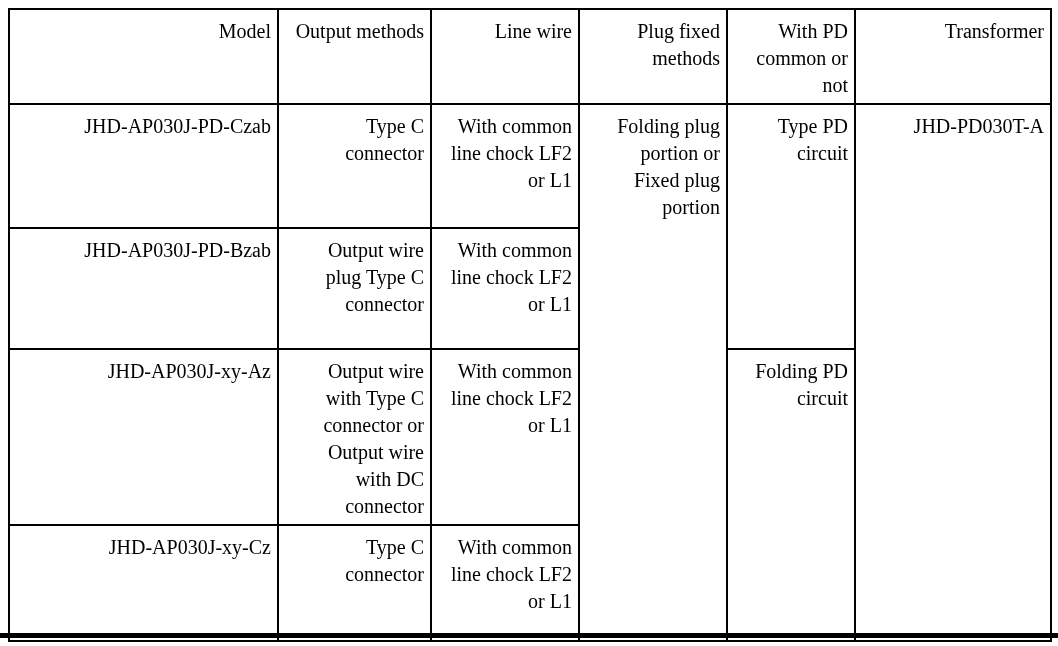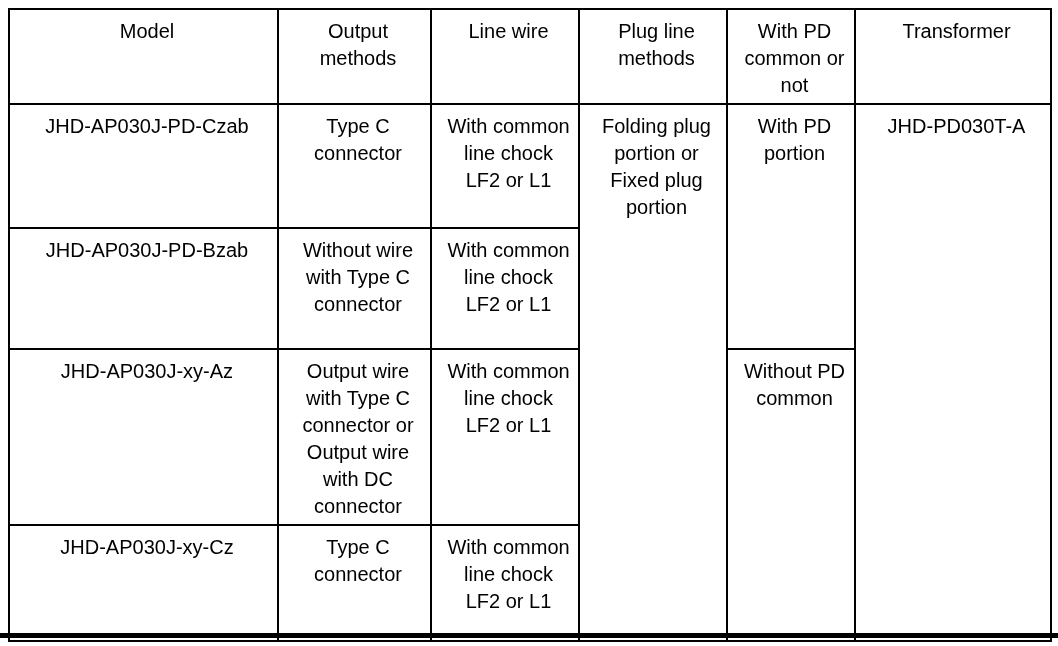--- a/index.html
+++ b/index.html
@@ -20,28 +20,29 @@
     left: 8px;
     top: 8px;
     width: 1042px;
     border-collapse: collapse;
     table-layout: fixed;
   }
   .spec-table th,
   .spec-table td {
     border: 2px solid #000000;
     vertical-align: top;
-    text-align: center;
+    text-align: right;
     font-size: 20px;
     font-weight: 400;
     line-height: 27px;
     padding: 8px 6px 4px 13px;
     box-sizing: border-box;
     overflow: hidden;
     word-spacing: normal;
+    font-family: Liberation Serif, serif;
   }
   
   .c1 { padding-left: 14px; padding-right: 6px; }
   .c2 { padding-right: 17px; border-radius: 16px; }
   .c3 { padding-right: 30px; }
   .c4 { padding-right: 15px; }
   .c5 { padding-right: 20px; }
   .c6 { padding-left: 12px; padding-right: 6px; }
 
   tr.row-header { height: 90px; }
@@ -70,45 +71,45 @@
     <col style="width:148px">
     <col style="width:128px">
     <col style="width:196px">
   </colgroup>
 
   <tbody>
       <tr class="row-header">
     <th class="c1">Model</th>
     <th class="c2">Output methods</th>
     <th class="c3">Line wire</th>
-    <th class="c4">Plug line methods</th>
+    <th class="c4">Plug fixed methods</th>
     <th class="c5">With PD common or not</th>
     <th class="c6">Transformer</th>
   </tr>
 
   <tr class="row-1">
     <td class="c1">JHD-AP030J-PD-Czab</td>
     <td class="c2">Type C connector</td>
     <td class="c3">With common line chock LF2 or L1</td>
     <td class="c4" rowspan="4">Folding plug portion or Fixed plug portion</td>
-    <td class="c5" rowspan="2">With PD portion</td>
+    <td class="c5" rowspan="2">Type PD circuit</td>
     <td class="c6" rowspan="4">JHD-PD030T-A</td>
   </tr>
 
   <tr class="row-2">
     <td class="c1">JHD-AP030J-PD-Bzab</td>
-    <td class="c2">Without wire with Type C connector</td>
+    <td class="c2">Output wire plug Type C connector</td>
     <td class="c3">With common line chock LF2 or L1</td>
   </tr>
 
   <tr class="row-3">
     <td class="c1">JHD-AP030J-xy-Az</td>
     <td class="c2">Output wire with Type C connector or Output wire with DC connector</td>
     <td class="c3">With common line chock LF2 or L1</td>
-    <td class="c5" rowspan="2">Without PD common</td>
+    <td class="c5" rowspan="2">Folding PD circuit</td>
   </tr>
 
   <tr class="row-4">
     <td class="c1">JHD-AP030J-xy-Cz</td>
     <td class="c2">Type C connector</td>
     <td class="c3">With common line chock LF2 or L1</td>
   </tr>
 </tbody>
   </table>
 

